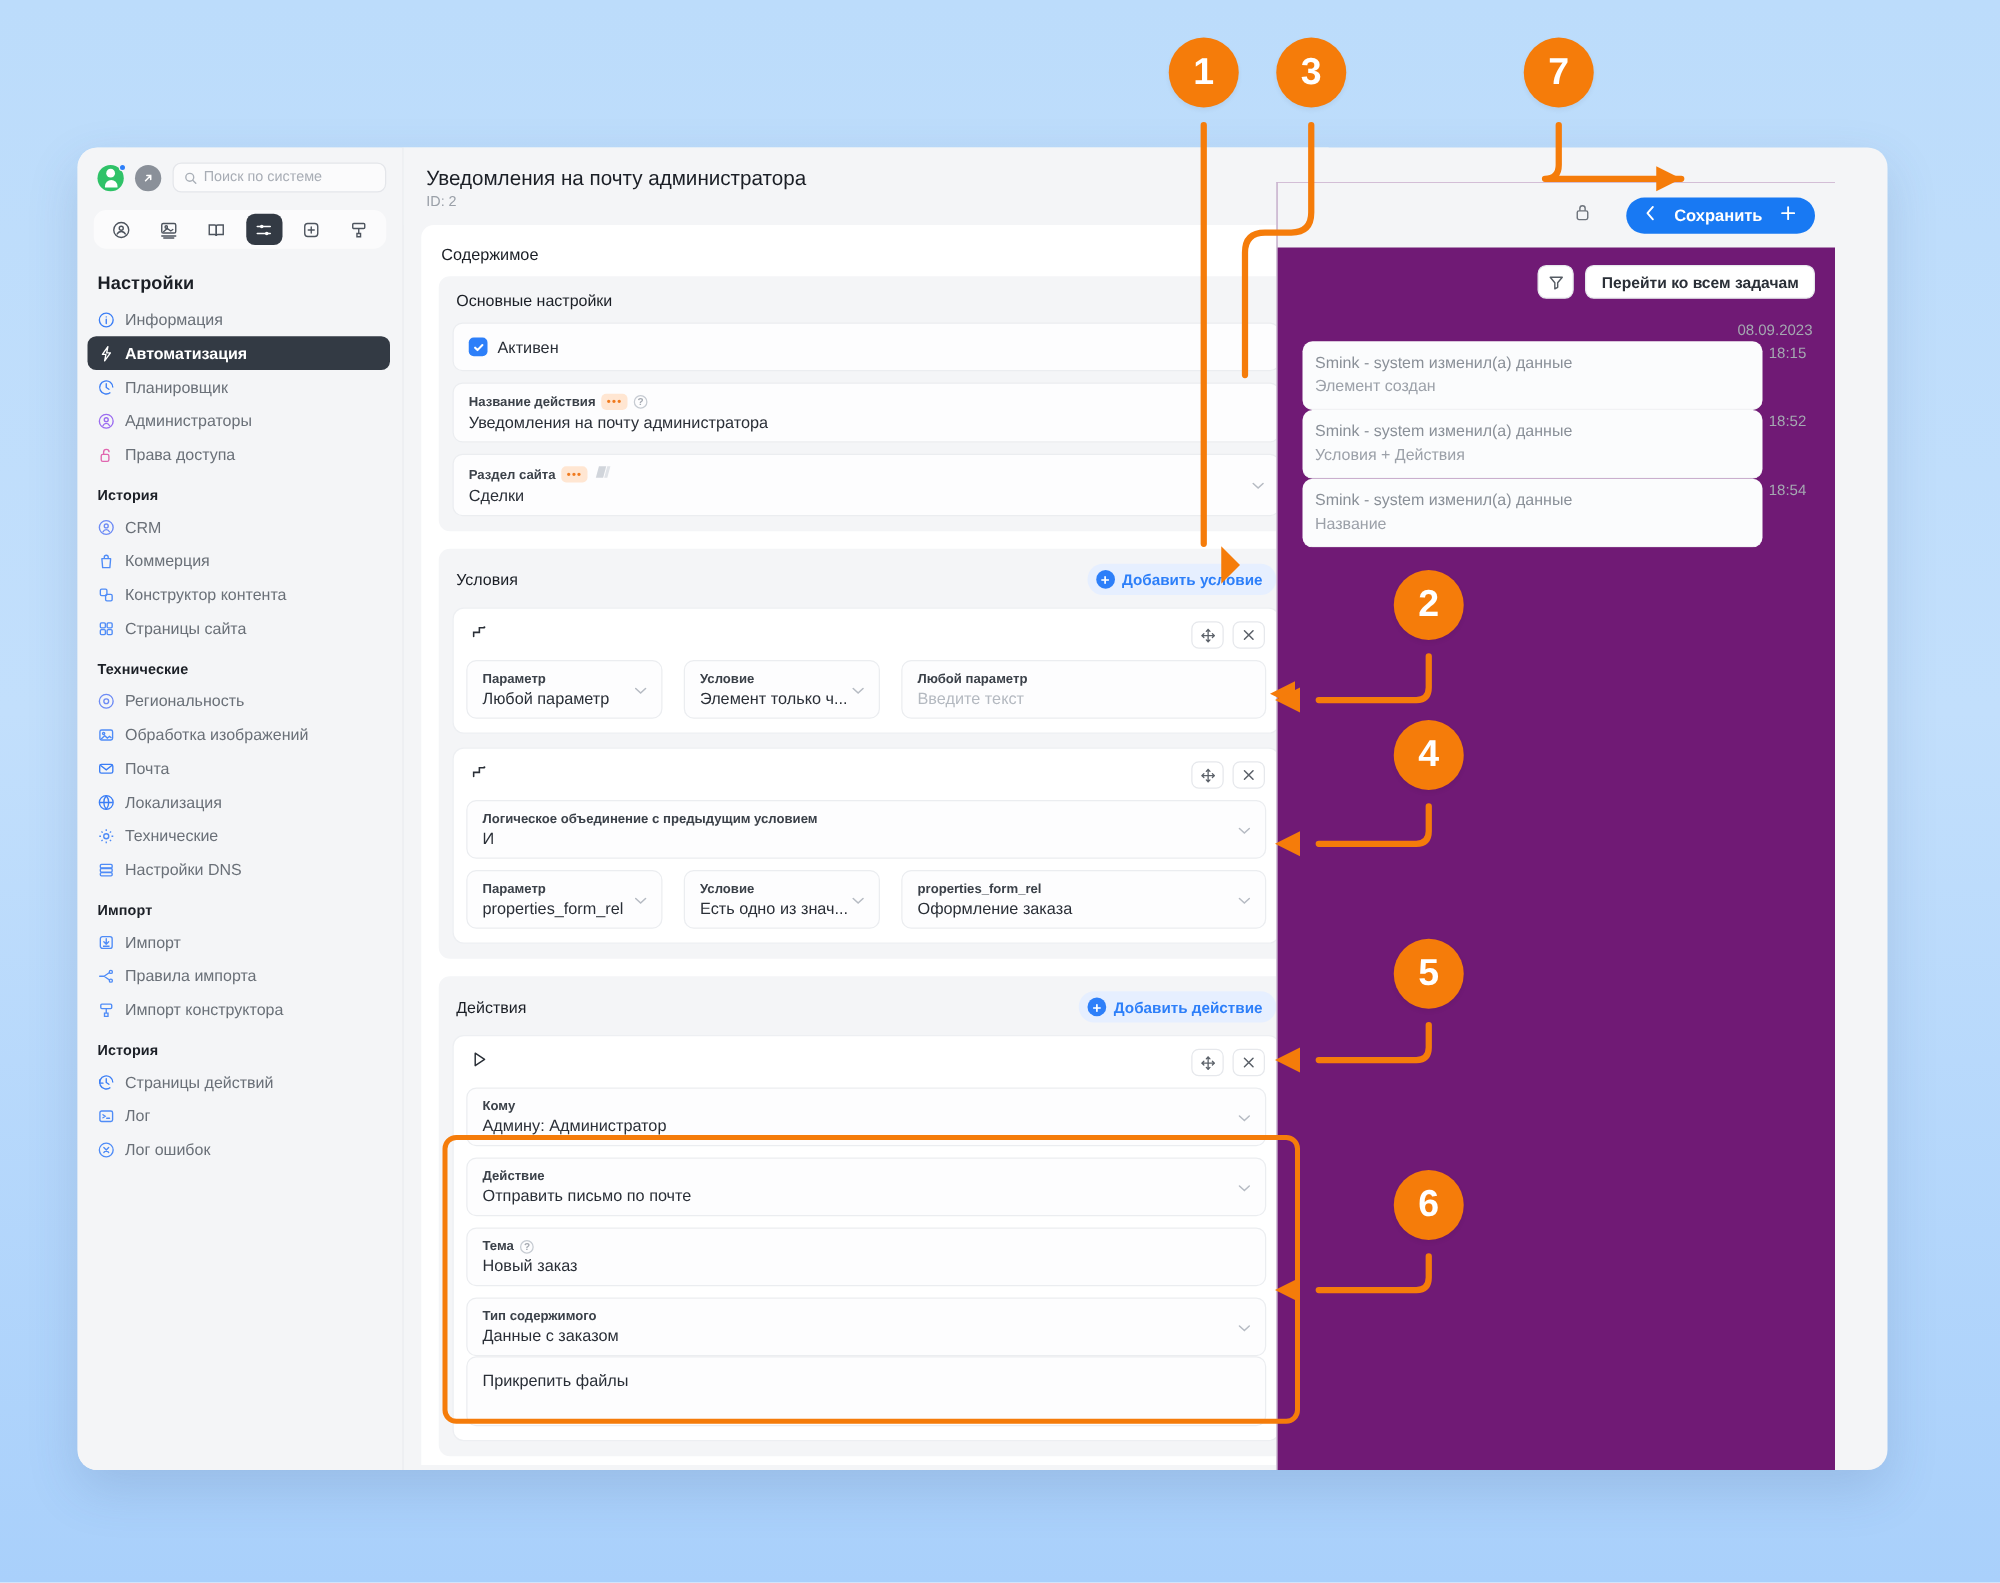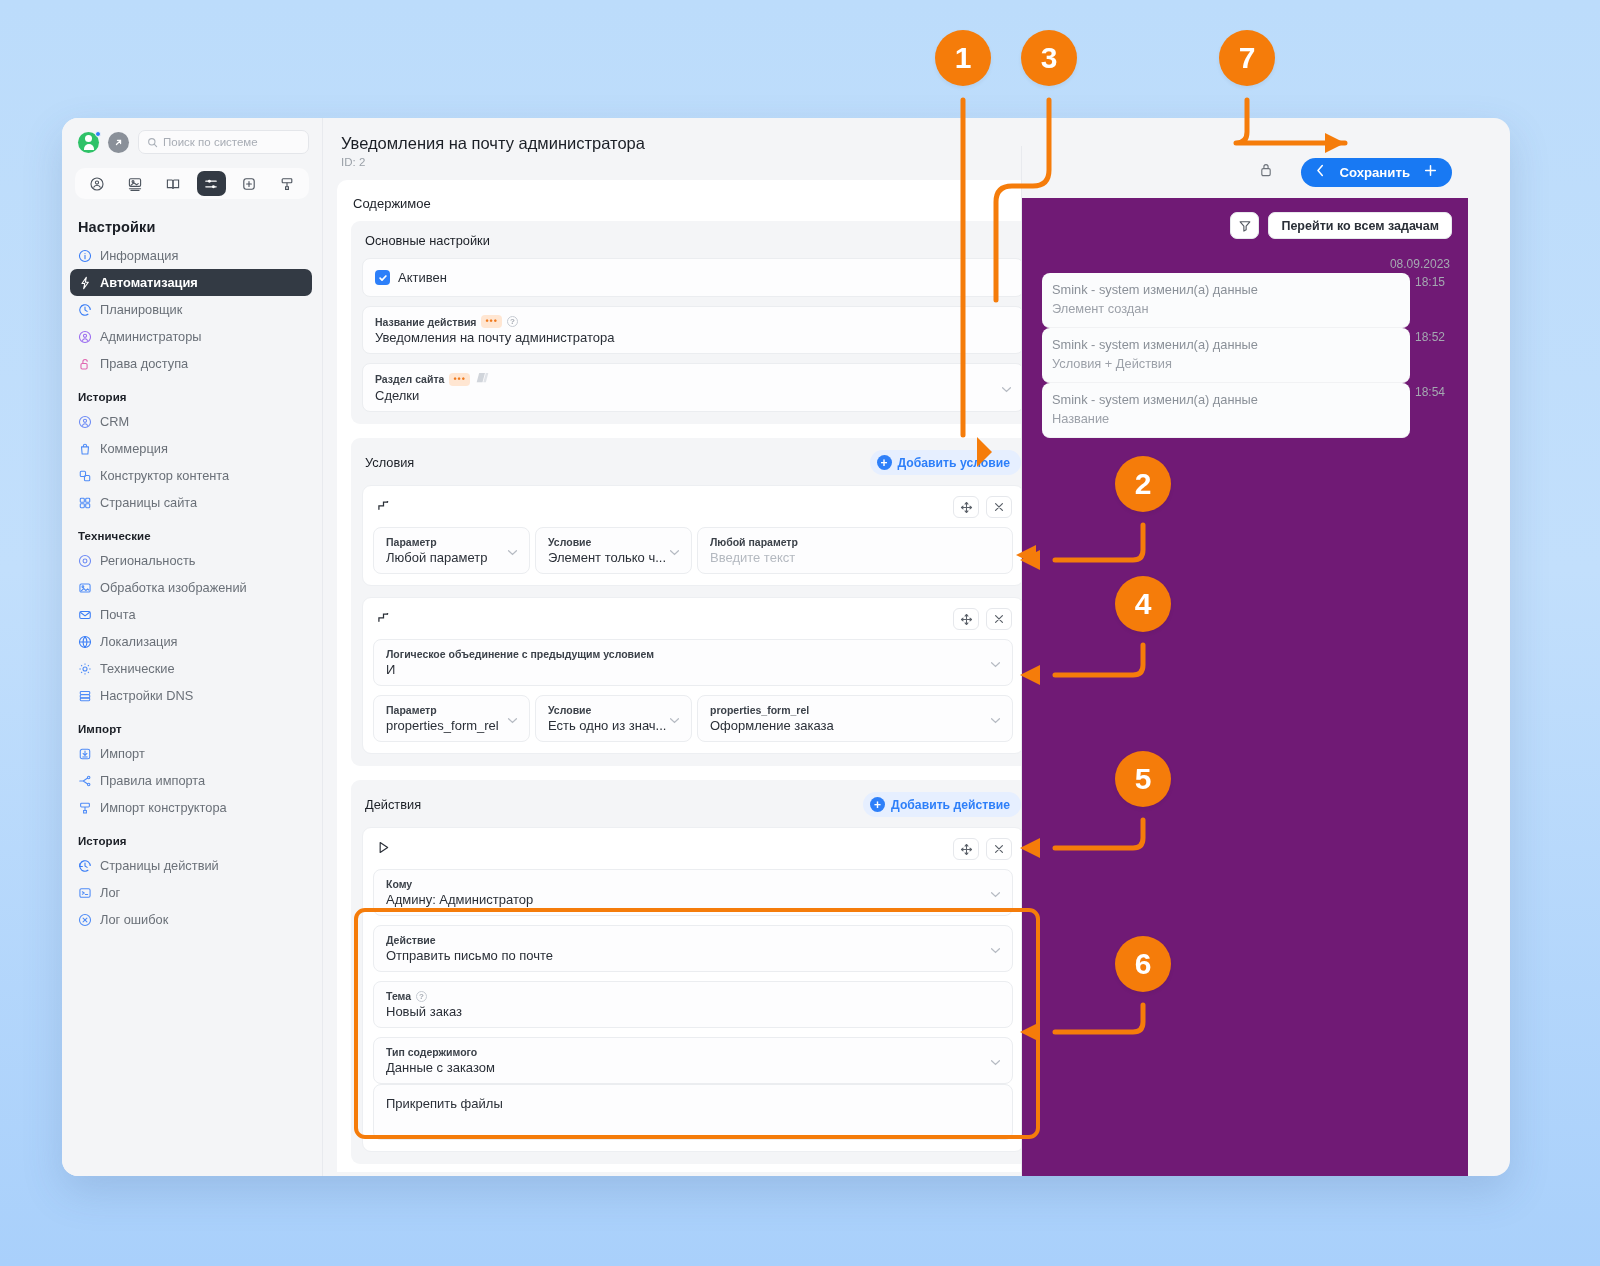--- a/index.html
+++ b/index.html
@@ -198,21 +198,21 @@
     display: flex; align-items: center; justify-content: space-between;
     padding: 1px 1px 9px 3px;
   }
   .card-btns { display: flex; gap: 7px; }
   .sq-btn {
     width: 26px; height: 22px; border: 1px solid #e6e8ec;
     border-radius: 6px; background: #fff;
     display: flex; align-items: center; justify-content: center;
     color: #5b6169; cursor: pointer;
   }
-  .row3 { display: flex; gap: 5px; }
+  .row3 { display: flex; gap: 17px; }
   .row3 .field { margin-bottom: 0; }
   .f-param { width: 157px; flex: 0 0 157px; }
   .f-cond  { width: 157px; flex: 0 0 157px; }
   .f-val   { flex: 1 1 auto; min-width: 0; }
 
   
   #right {
     position: absolute; left: 959px; top: 0;
     width: 447px; height: 100%;
     background: #701a75;

